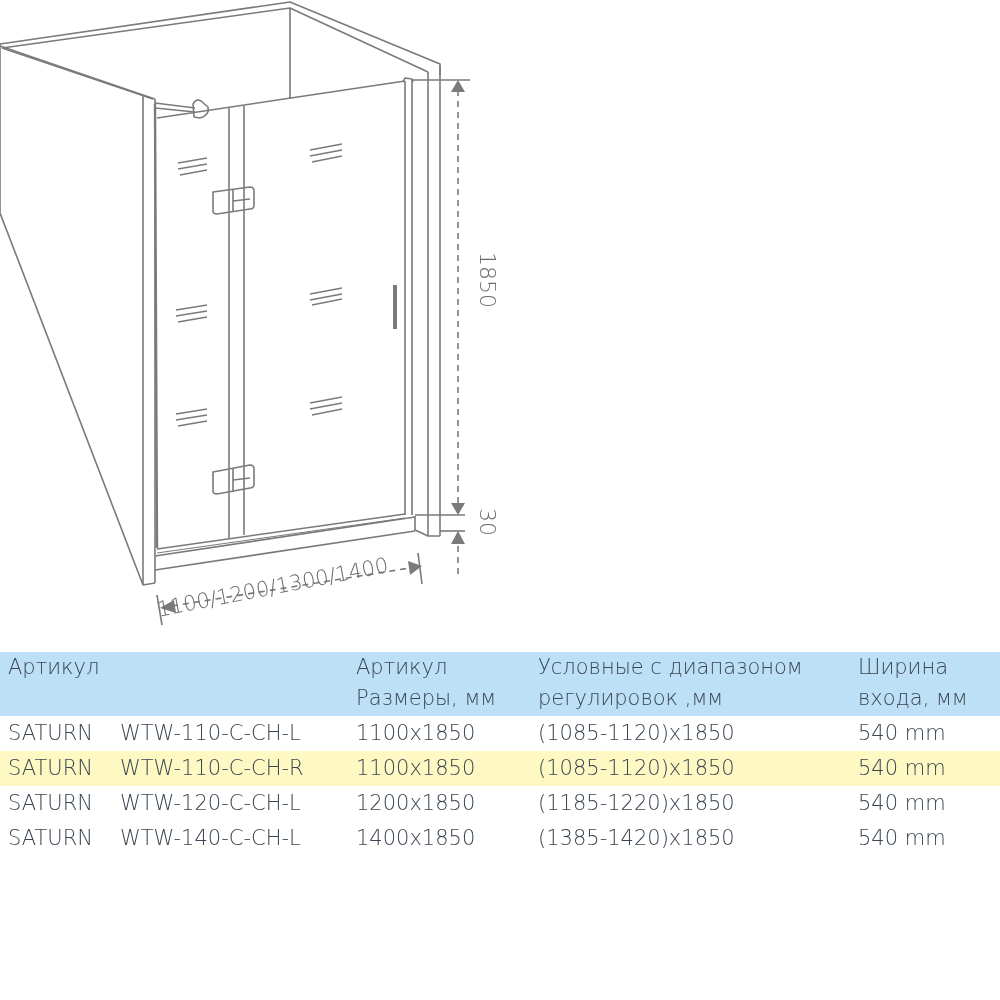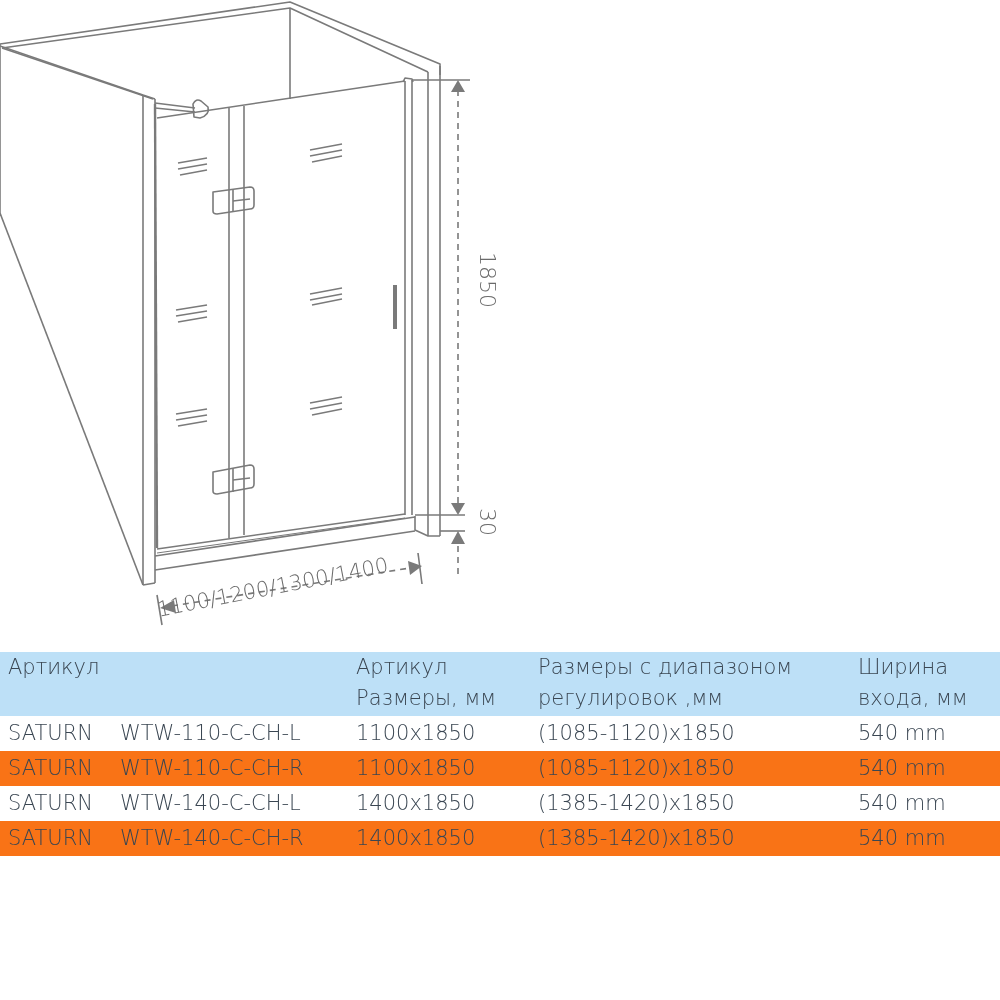--- a/index.html
+++ b/index.html
@@ -10,21 +10,21 @@
   .dim-label { position:absolute; font-size:22px; color:#6b6b6b; font-weight:300; white-space:nowrap; }
   .dim-1850 { left:463px; top:268px; transform:rotate(90deg); transform-origin:left top; left:500px; top:252px; }
   .dim-30 { left:500px; top:508px; transform:rotate(90deg); transform-origin:left top; }
   .dim-width { left:155px; top:598px; transform:rotate(-11deg); transform-origin:left top; font-size:21px; }
   table.spec { position:absolute; left:0; top:652px; width:1000px; border-collapse:collapse; table-layout:fixed; }
   table.spec th, table.spec td { text-align:left; vertical-align:top; font-weight:300; padding:0 0 0 8px;
       font-size:21px; line-height:31px; color:#3a4652; white-space:nowrap;margin-left:32px; }
   table.spec thead tr { background:#bde0f7; height:64px; }
   table.spec thead th { padding-top:0; line-height:31px; }
   table.spec tbody tr { height:31px; }
-  table.spec tbody tr.alt { background:#f97316; }
+  table.spec tbody tr.alt { background:#fef9c3; }
   table.spec tbody td { line-height:35px; }
   col.c1 { width:348px; } col.c2 { width:182px; } col.c3 { width:320px; } col.c4 { width:150px; }
   .art-series { display:inline-block; width:112px; }
 </style>
 </head>
 <body>
 
 <div class="drawing">
   <svg width="1000" height="652" viewBox="0 0 1000 652" fill="none" stroke="#7a7a7a" stroke-width="1.6" stroke-linejoin="round">
 
@@ -119,43 +119,43 @@
   <colgroup>
       <col class="c1">
       <col class="c2">
       <col class="c3">
       <col class="c4">
     </colgroup>
   <thead>
     <tr>
       <th><span>Артикул</span></th>
       <th><span>Артикул</span><br><span>Размеры, мм</span></th>
-      <th><span>Размеры с диапазоном</span><br><span>регулировок ,мм</span></th>
+      <th><span>Условные с диапазоном</span><br><span>регулировок ,мм</span></th>
       <th><span>Ширина</span><br><span>входа, мм</span></th>
     </tr>
   </thead>
   <tbody>
     <tr>
       <td><span class="art-series">SATURN</span><span>WTW-110-C-CH-L</span></td>
       <td>1100x1850</td>
       <td>(1085-1120)x1850</td>
       <td>540 mm</td>
     </tr>
     <tr class="alt">
       <td><span class="art-series">SATURN</span><span>WTW-110-C-CH-R</span></td>
       <td>1100x1850</td>
       <td>(1085-1120)x1850</td>
       <td>540 mm</td>
     </tr>
     <tr>
-      <td><span class="art-series">SATURN</span><span>WTW-140-C-CH-L</span></td>
-      <td>1400x1850</td>
-      <td>(1385-1420)x1850</td>
+      <td><span class="art-series">SATURN</span><span>WTW-120-C-CH-L</span></td>
+      <td>1200x1850</td>
+      <td>(1185-1220)x1850</td>
       <td>540 mm</td>
     </tr>
-    <tr class="alt">
-      <td><span class="art-series">SATURN</span><span>WTW-140-C-CH-R</span></td>
+    <tr>
+      <td><span class="art-series">SATURN</span><span>WTW-140-C-CH-L</span></td>
       <td>1400x1850</td>
       <td>(1385-1420)x1850</td>
       <td>540 mm</td>
     </tr>
   </tbody>
 </table>
 
 </body></html>

